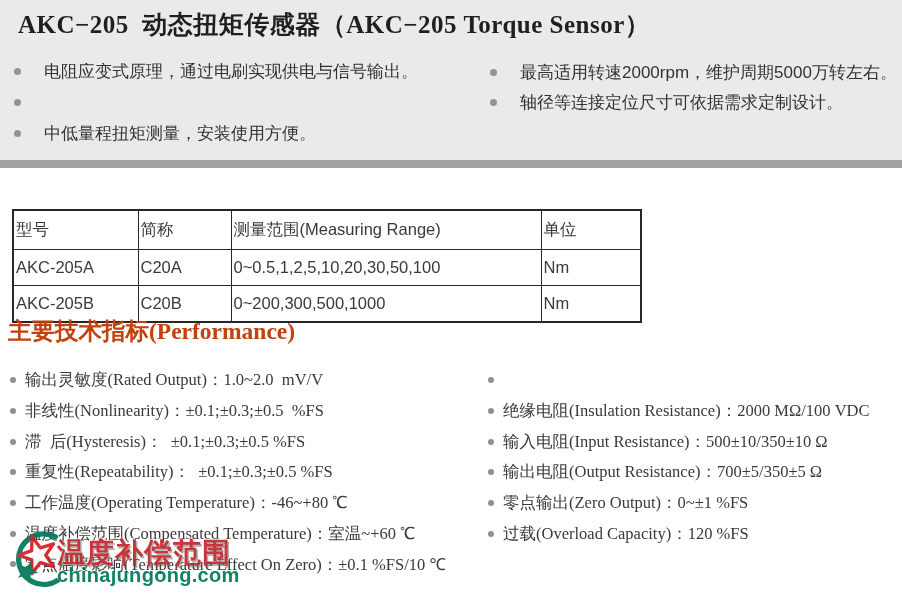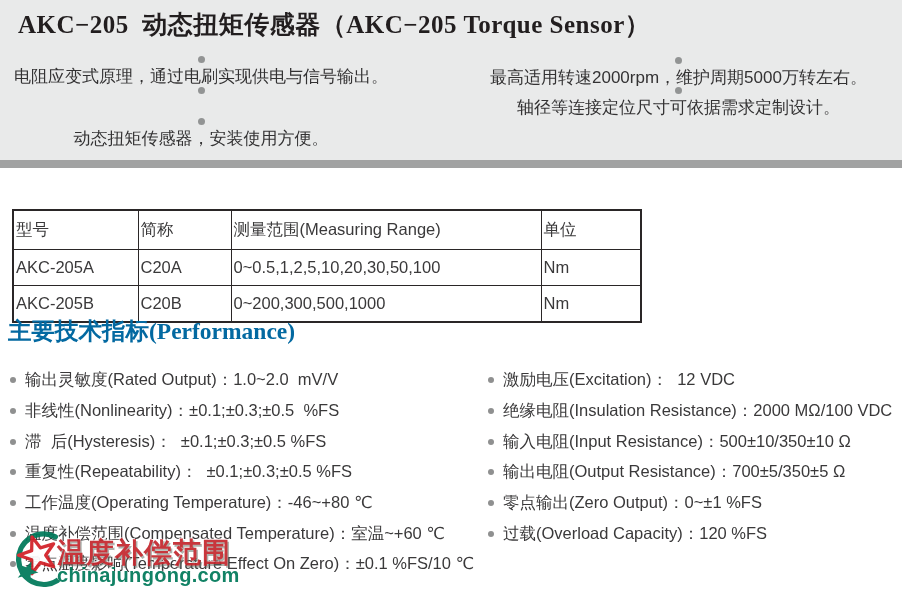--- a/index.html
+++ b/index.html
@@ -12,21 +12,21 @@
 
   
   .gray-box { position:absolute; left:0; top:0; width:902px; height:160px; background:#e9eaea; }
   .doc-title {
     position:absolute; left:18px; top:8px;
     font-family:"Liberation Serif","DejaVu Serif",serif;
     font-weight:bold; font-size:25px; color:#221e1f; letter-spacing:.5px;
     white-space:pre;
   }
   .feature-list { position:absolute; list-style:none; }
-  .feature-list li { display:flex; align-items:center; gap:2px;flex-direction:column; }
+  .feature-list li { display:flex; align-items:center; gap:23px; }
   .features-left { left:14px; top:56px; }
   .features-left li { height:31px; }
   .features-right { left:490px; top:57px; }
   .features-right li { height:30px; }
   .dot { width:7px; height:7px; border-radius:50%; background:#929494; flex:0 0 auto; }
   .feature-text { font-size:17px; color:#333233; white-space:pre; }
 
   .divider-bar { position:absolute; left:0; top:160px; width:902px; height:8px; background:#a1a2a2; }
 
   
@@ -38,23 +38,23 @@
     border:1.5px solid #2a2627; font-weight:normal; font-size:16.5px;
     color:#3a393a; text-align:left; height:25px; padding:8px 2px; white-space:pre;
   }
   .col-model { width:125px; } .col-short { width:93px; }
   .col-range { width:310px; } .col-unit { width:100px; }
 
   
   .perf-heading {
     position:absolute; left:8px; top:315px;
     font-family:"Liberation Serif","DejaVu Serif",serif;
-    font-weight:bold; font-size:23.5px; color:#0369a1;
-  }
-  .perf-list { position:absolute; list-style:none; }
+    font-weight:bold; font-size:23.5px; color:#c2410c;
+  }
+  .perf-list { position:absolute; list-style:none;font-family:Liberation Serif, serif; }
   .perf-list li { display:flex; align-items:center; gap:9px; height:30.7px; }
   .perf-left { left:10px; top:365px; }
   .perf-right { left:488px; top:365px; }
   .pdot { width:6px; height:6px; border-radius:50%; background:#8f9090; flex:0 0 auto; }
   .perf-text { font-size:16.5px; color:#3a393a; white-space:pre; }
 
   
   .watermark { position:absolute; left:5px; top:529px; display:flex; z-index:5; opacity:.93; }
   .wm-mark { width:62px; height:66px; flex:0 0 auto; }
   .wm-text { margin:9px 0 0 -10px; }
@@ -80,21 +80,21 @@
     <ul class="feature-list features-left">
       <li>
         <span class="dot"></span>
         <span class="feature-text">电阻应变式原理，通过电刷实现供电与信号输出。</span>
       </li>
       <li>
         <span class="dot"></span>
       </li>
       <li>
         <span class="dot"></span>
-        <span class="feature-text">动态扭矩传感器，安装使用方便。</span>
+        <span class="feature-text">中低量程扭矩测量，安装使用方便。</span>
       </li>
     </ul>
 
     <ul class="feature-list features-right">
       <li>
         <span class="dot"></span>
         <span class="feature-text">最高适用转速2000rpm，维护周期5000万转左右。</span>
       </li>
       <li>
         <span class="dot"></span>
@@ -165,21 +165,20 @@
       </li>
     <li>
         <span class="pdot"></span>
         <span class="perf-text">零点温度影响(Temperature Effect On Zero)：±0.1 %FS/10 ℃</span>
       </li>
   </ul>
 
   <ul class="perf-list perf-right">
     <li>
         <span class="pdot"></span>
-        <span class="perf-text">激励电压(Excitation)：  12 VDC</span>
       </li>
     <li>
         <span class="pdot"></span>
         <span class="perf-text">绝缘电阻(Insulation Resistance)：2000 MΩ/100 VDC</span>
       </li>
     <li>
         <span class="pdot"></span>
         <span class="perf-text">输入电阻(Input Resistance)：500±10/350±10 Ω</span>
       </li>
     <li>

